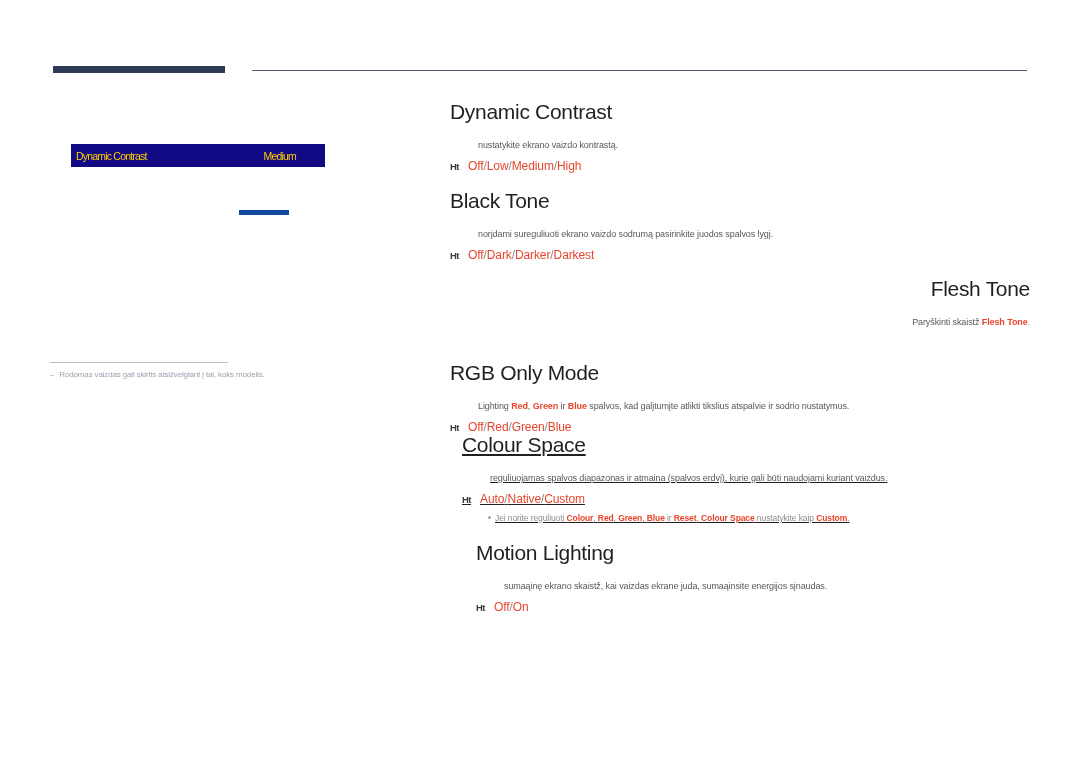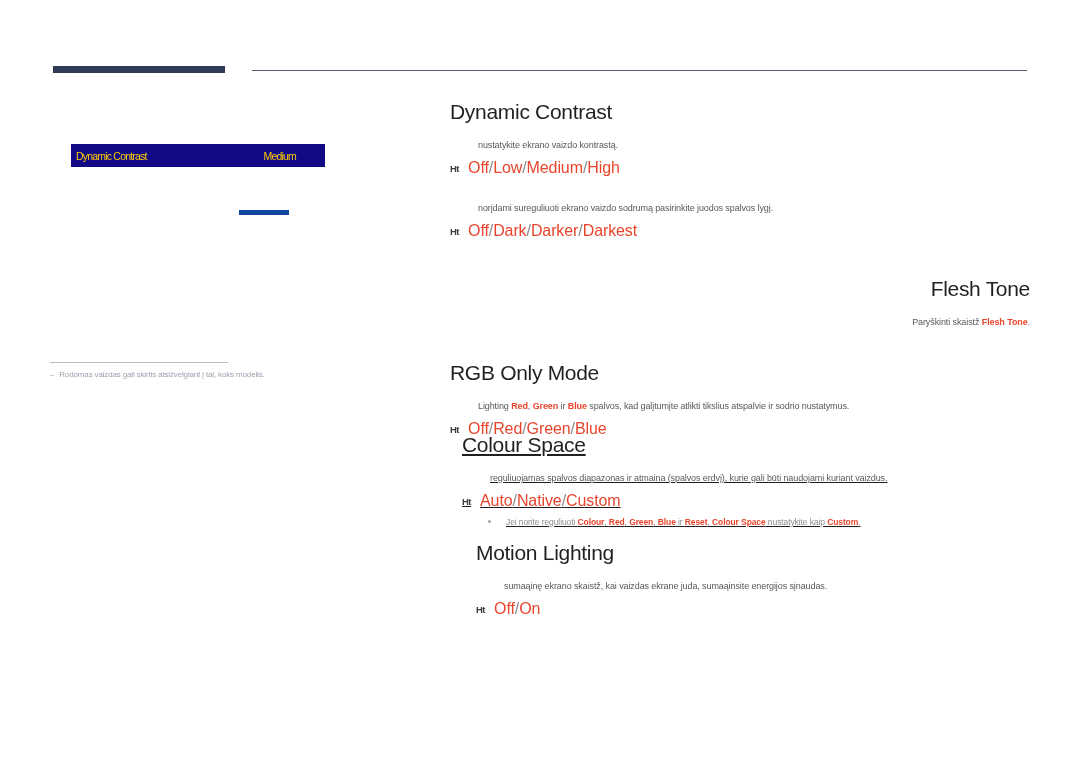--- a/index.html
+++ b/index.html
@@ -124,32 +124,32 @@
     margin: 0;
   }
   .opt-marker {
     font-size: 9.5px;
     font-weight: bold;
     color: #3b3b3b;
     font-family: "Liberation Sans", sans-serif;
     letter-spacing: -0.5px;
   }
   .opt-values {
-    font-size: 16px;
+    font-size: 12px;
     color: #e8452c;
     letter-spacing: -0.1px;
     white-space: nowrap;
   }
   .opt-values .sep {
     color: #8c8c8c;
   }
   .sub-note {
     display: flex;
     align-items: baseline;
-    gap: 15px;
+    gap: 4px;
     font-size: 8.5px;
     color: #8c8c8c;
     letter-spacing: -0.1px;
     line-height: 12px;
   }
   .sub-bullet {
     display: inline-block;
     width: 3px;
     height: 3px;
     background: #9aa3af;
@@ -202,20 +202,21 @@
   <p class="section-desc gap-desc">nustatykite ekrano vaizdo kontrastą.</p>
   <div class="opt-row gap-opt">
     <span class="opt-marker">Ht</span>
     <span class="opt-values">
       <span>Off</span><span class="sep">/</span><span>Low</span><span class="sep">/</span><span>Medium</span><span class="sep">/</span><span>High</span>
     </span>
   </div>
 </div>
 
 <div class="sec-black section">
+  <h2 class="section-title">Black Tone</h2>
   <p class="section-desc gap-desc">norįdami sureguliuoti ekrano vaizdo sodrumą pasirinkite juodos spalvos lygį.</p>
   <div class="opt-row gap-opt">
     <span class="opt-marker">Ht</span>
     <span class="opt-values">
       <span>Off</span><span class="sep">/</span><span>Dark</span><span class="sep">/</span><span>Darker</span><span class="sep">/</span><span>Darkest</span>
     </span>
   </div>
 </div>
 
 <div class="sec-flesh section">

